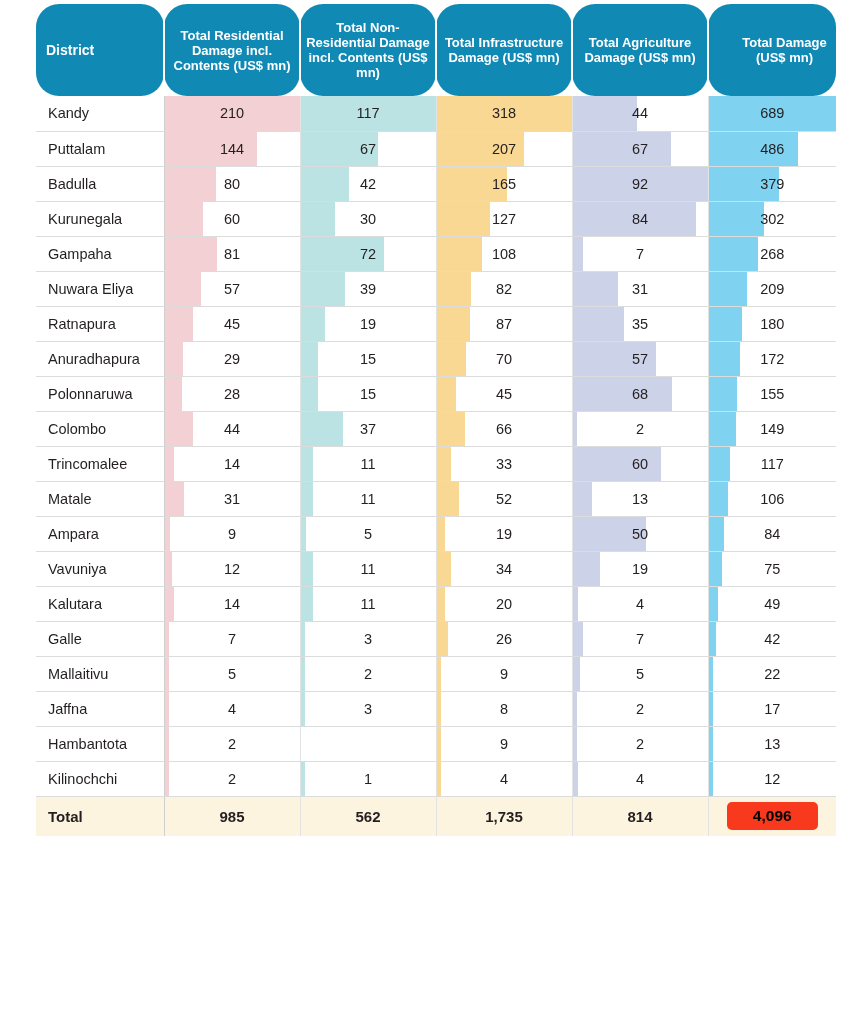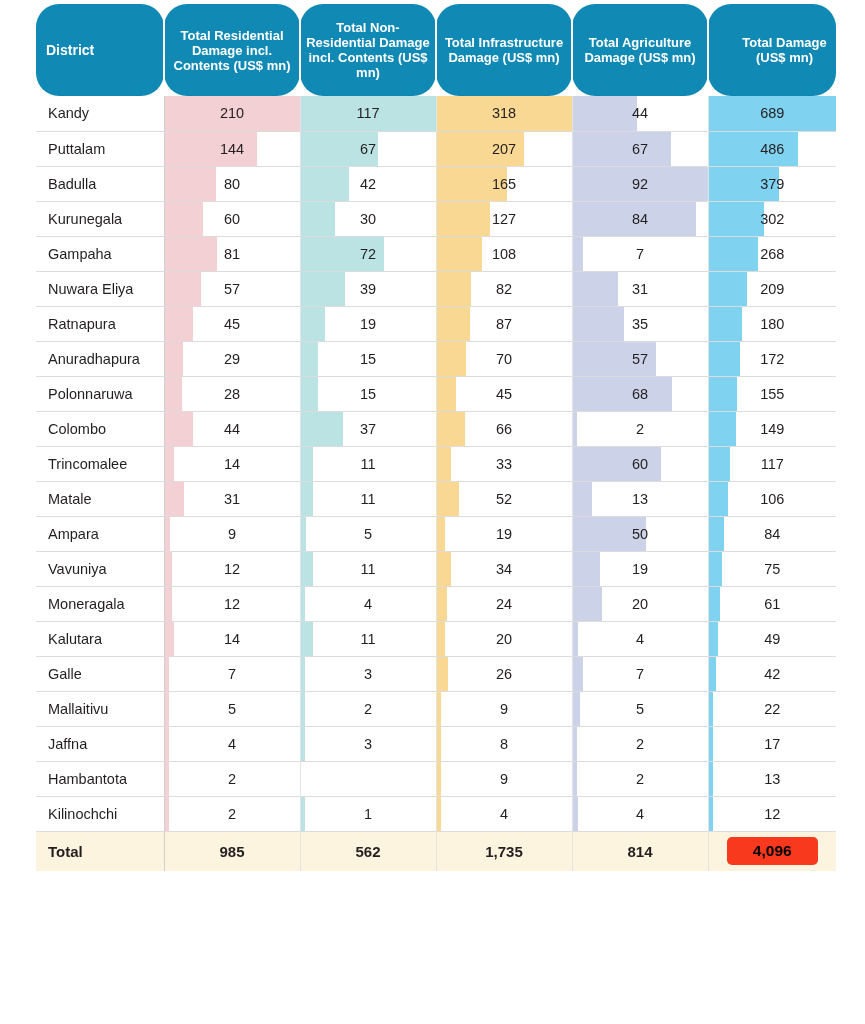--- a/index.html
+++ b/index.html
@@ -458,43 +458,20 @@
           <td class="numcell">
             <span class="bar" style="width: 20.65%; background: rgb(204, 211, 232);"></span>
             <span class="val">19</span>
           </td>
           <td class="numcell">
             <span class="bar" style="width: 10.89%; background: rgb(127, 210, 240);"></span>
             <span class="val">75</span>
           </td>
         </tr>
         <tr>
-          <td class="district">Moneragala</td>
-          <td class="numcell">
-            <span class="bar" style="width: 5.71%; background: rgb(242, 208, 211);"></span>
-            <span class="val">12</span>
-          </td>
-          <td class="numcell">
-            <span class="bar" style="width: 3.5%; background: rgb(188, 227, 227);"></span>
-            <span class="val">4</span>
-          </td>
-          <td class="numcell">
-            <span class="bar" style="width: 7.55%; background: rgb(249, 216, 147);"></span>
-            <span class="val">24</span>
-          </td>
-          <td class="numcell">
-            <span class="bar" style="width: 21.74%; background: rgb(204, 211, 232);"></span>
-            <span class="val">20</span>
-          </td>
-          <td class="numcell">
-            <span class="bar" style="width: 8.85%; background: rgb(127, 210, 240);"></span>
-            <span class="val">61</span>
-          </td>
-        </tr>
-        <tr>
           <td class="district">Kalutara</td>
           <td class="numcell">
             <span class="bar" style="width: 6.67%; background: rgb(242, 208, 211);"></span>
             <span class="val">14</span>
           </td>
           <td class="numcell">
             <span class="bar" style="width: 9.4%; background: rgb(188, 227, 227);"></span>
             <span class="val">11</span>
           </td>
           <td class="numcell">

